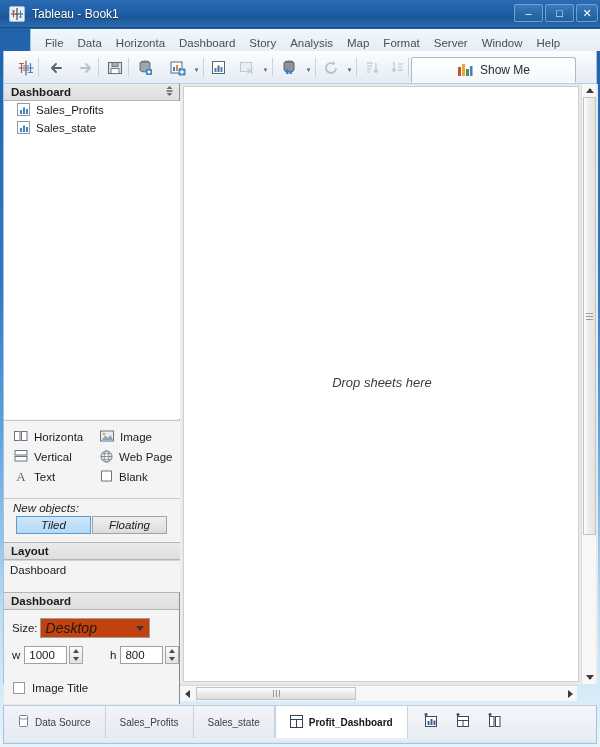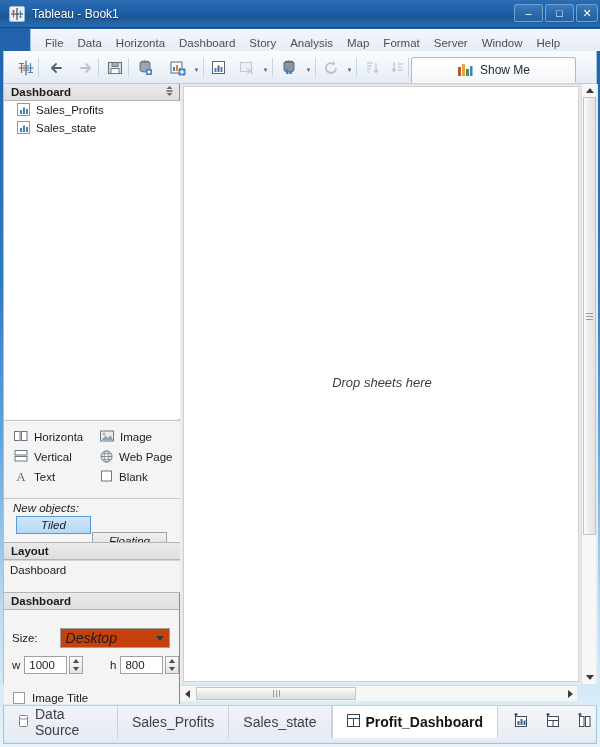--- a/index.html
+++ b/index.html
@@ -138,21 +138,20 @@
   .toggle-btn {
     width:75px; height:18px; font-size:11.5px; text-align:center; line-height:17px;
     border:1px solid #9aa4ae; cursor:default; color:#1b1b1b;
   }
   .toggle-btn.on {
     background:linear-gradient(to bottom,#cfe6fb,#b5d8f6);
     border-color:#5b9bd5;
   }
   .toggle-btn.off {
     background:linear-gradient(to bottom,#f0f0f0,#dcdcdc);
-    margin-top:16px;
   }
 
   #layout-panel {
     position:absolute; left:0; top:458px; width:176px; height:133px;
     border-top:1px solid #b4b4b4; background:#f4f4f4;
   }
   #layout-body {
     position:absolute; left:0; top:17px; width:176px; height:116px;
     background:#f4f4f4; border-top:1px solid #d4d4d4;
   }
@@ -160,21 +159,21 @@
     padding:3px 0 0 6px; font-size:11.5px; color:#1b1b1b; cursor:default;
   }
 
   
   #dashsettings {
     position:absolute; left:4px; top:592px; width:176px; height:112px;
     background:#f4f4f4; border-right:1px solid #8a8a8a; border-top:1px solid #b4b4b4;
     z-index:5;
   }
   #size-row {
-    display:flex; align-items:center; gap:22px; padding:8px 0 0 8px;margin-top:10px;
+    display:flex; align-items:center; gap:2px; padding:8px 0 0 8px;
   }
   #size-label { font-size:11.5px; color:#1b1b1b; }
   #size-select {
     width:110px; height:20px; background:#c2410c;
     border:1px solid #a0a0a0; position:relative;
     font-size:14px; color:#1b1b1b; line-height:18px; padding-left:5px;
     cursor:default;
     font-style:italic;
   }
   #size-select .dd-arrow {
@@ -267,21 +266,21 @@
     position:absolute; left:3px; top:705px; width:594px; height:33px;
     background:linear-gradient(to bottom,#f4f6f9,#e9eef4);
     border-left:1px solid #9ec3e3; border-right:1px solid #9ec3e3;
     border-top:1px solid #c0cedd;
     display:flex; align-items:stretch;
   }
   .tab {
     display:flex; align-items:center; gap:6px;
     padding:0 14px; cursor:default;
     border-right:1px solid #c8d2dc;
-    font-size:14px; color:#3a3f45;
+    font-size:10px; color:#3a3f45;
     background:linear-gradient(to bottom,#f1f4f8,#e6ebf2);
   }
   .tab.active {
     background:#ffffff; color:#151515; font-weight:bold;
     border-left:1px solid #c8d2dc;
   }
   #newbtns { display:flex; align-items:center; gap:10px; padding-left:12px; }
   .newbtn {
     width:22px; height:22px; display:flex; align-items:center; justify-content:center;
     cursor:default; border:1px solid transparent; border-radius:2px;

